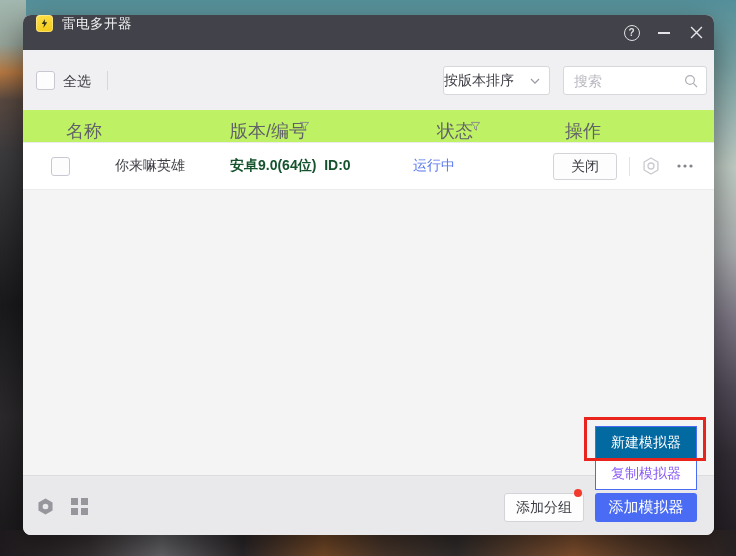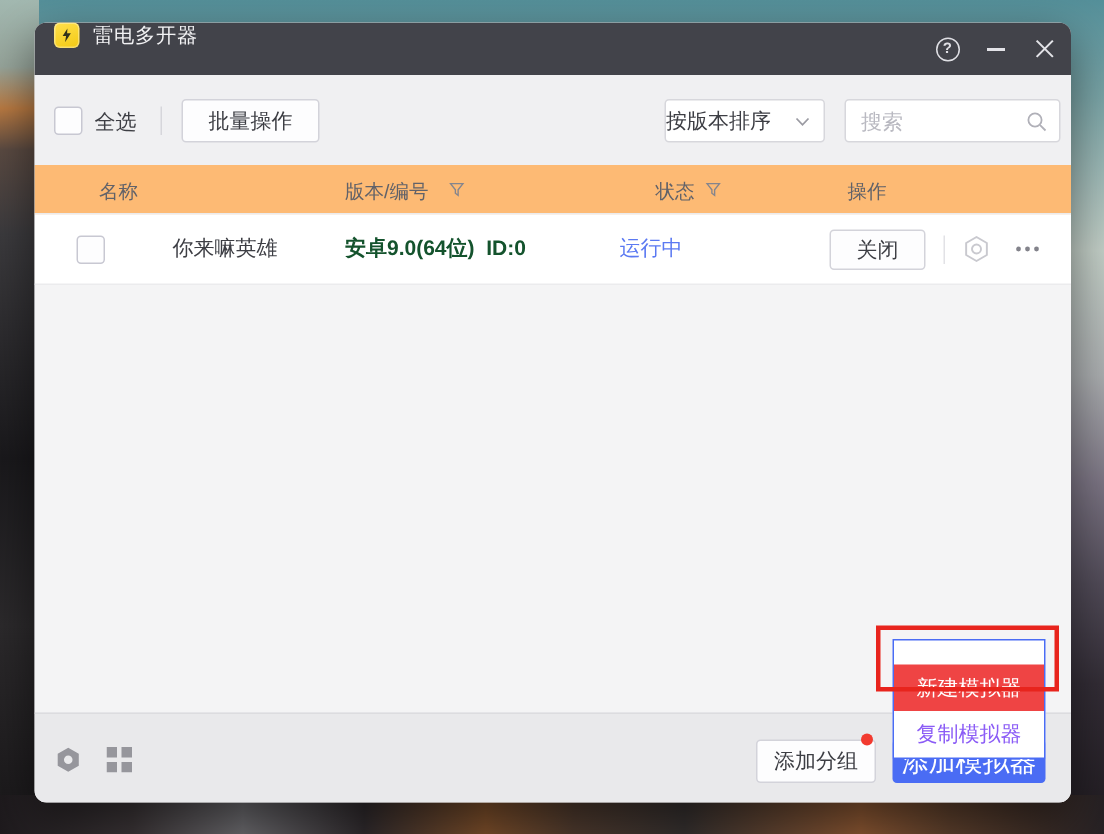--- a/index.html
+++ b/index.html
@@ -44,21 +44,21 @@
   .btn { background:#fdfdfe; border:1px solid #d3d3da; border-radius:3px; color:#3d3e44; font-size:14px; font-family:inherit; cursor:pointer; }
   .batch-btn { position:absolute; left:98px; top:16px; width:92px; height:29px; }
   .sort-select { position:absolute; left:420px; top:16px; width:107px; height:29px; background:#fff; border:1px solid #d7d7dc; border-radius:3px; display:flex; align-items:center; cursor:pointer; }
   .sort-select svg { position:absolute; right:9px; top:11px; }
   .search-box { position:absolute; left:540px; top:16px; width:144px; height:29px; background:#fff; border:1px solid #d7d7dc; border-radius:3px; }
   .search-box input { position:absolute; left:10px; top:1px; width:105px; height:25px; border:none; outline:none; font-size:14px; font-family:inherit; color:#3d3e44; background:transparent; }
   .search-box input::placeholder { color:#b9b9c1; }
   .search-box svg { position:absolute; right:8px; top:7px; }
 
   
-  .thead { height:33px; background:#fdba74; border-bottom:1px solid #ebebed; flex:0 0 auto; position:relative; font-size:13px; color:#616269; }
+  .thead { height:33px; background:#bef264; border-bottom:1px solid #ebebed; flex:0 0 auto; position:relative; font-size:18px; color:#616269; }
   .thead span.lbl { position:absolute; top:9px; }
   .th-name { left:43px; } .th-version { left:207px; } .th-status { left:414px; } .th-ops { left:542px; }
   .funnel { position:absolute; top:11px; }
   .funnel-version { left:276px; } .funnel-status { left:447px; }
 
   .trow { height:47px; background:#fff; border-bottom:1px solid #ebebed; flex:0 0 auto; position:relative;padding-left:21px; }
   .trow .checkbox { position:absolute; left:28px; top:14px; }
   .cell-name { position:absolute; left:92px; top:14px; color:#3d3e44; }
   .cell-version { position:absolute; left:207px; top:14px; color:#14532d; white-space:pre;font-weight:bold; }
   .cell-status { position:absolute; left:390px; top:14px; color:#5b79f2; }
@@ -68,27 +68,27 @@
   .row-more { position:absolute; left:652px; top:13px; cursor:pointer; }
 
   .empty-area { flex:1 1 auto; background:#f4f4f5; }
 
   
   .footer { height:60px; background:#e9e9eb; border-top:1px solid #dcdcdf; flex:0 0 auto; position:relative; }
   .foot-gear { position:absolute; left:13px; top:21px; cursor:pointer; }
   .foot-grid { position:absolute; left:48px; top:22px; cursor:pointer; }
   .add-group-btn { position:absolute; left:481px; top:17px; width:80px; height:29px; }
   .red-dot { position:absolute; left:551px; top:13px; width:8px; height:8px; border-radius:50%; background:#f23a2f; }
-  .blue-btn { background:#4a6cf4; color:#fff; border:none; border-radius:3px; font-size:18px; font-family:inherit; cursor:pointer; }
+  .blue-btn { background:#4a6cf4; color:#fff; border:none; border-radius:3px; font-size:15px; font-family:inherit; cursor:pointer; }
   .add-emu-btn { position:absolute; left:572px; top:17px; width:102px; height:29px; }
 
   
   .popup { position:absolute; left:572px; top:411px; width:102px; background:#fff; border:1px solid #4a6cf4; z-index:5; }
   .popup-item { height:31px; display:flex; align-items:center; justify-content:center; color:#8b5cf6; cursor:pointer; }
-  .popup-item.hl { background:#ef4444; color:#fff;margin-top:16px; }
+  .popup-item.hl { background:#0369a1; color:#fff; }
 
   
   .annotation-box { position:absolute; left:561px; top:402px; width:122px; height:44px; border:3px solid #e8241d; z-index:9; pointer-events:none; }
 </style>
 </head>
 <body>
 
 <div class="desktop">
   <div class="left-rock"></div>
   <div class="bottom-rock"></div>
@@ -112,21 +112,20 @@
         <svg width="13" height="13" viewBox="0 0 12 12">
             <path d="M1 1 L11 11 M11 1 L1 11" stroke="#e3e3e8" stroke-width="1.3"></path>
           </svg>
       </span>
     </div>
 
     <div class="toolbar">
       <div class="checkbox"></div>
       <span class="select-all-label">全选</span>
       <div class="vdiv"></div>
-      <button class="btn batch-btn">批量操作</button>
       <div class="sort-select">
         <span>按版本排序</span>
         <svg width="10" height="7" viewBox="0 0 10 7">
             <path d="M1 1 L5 5.2 L9 1" fill="none" stroke="#9a9aa2" stroke-width="1.2"></path>
           </svg>
       </div>
       <div class="search-box">
         <input placeholder="搜索" style="">
         <svg width="14" height="14" viewBox="0 0 14 14">
             <circle cx="6" cy="6" r="4.4" fill="none" stroke="#b0b0b8" stroke-width="1.2"></circle>

